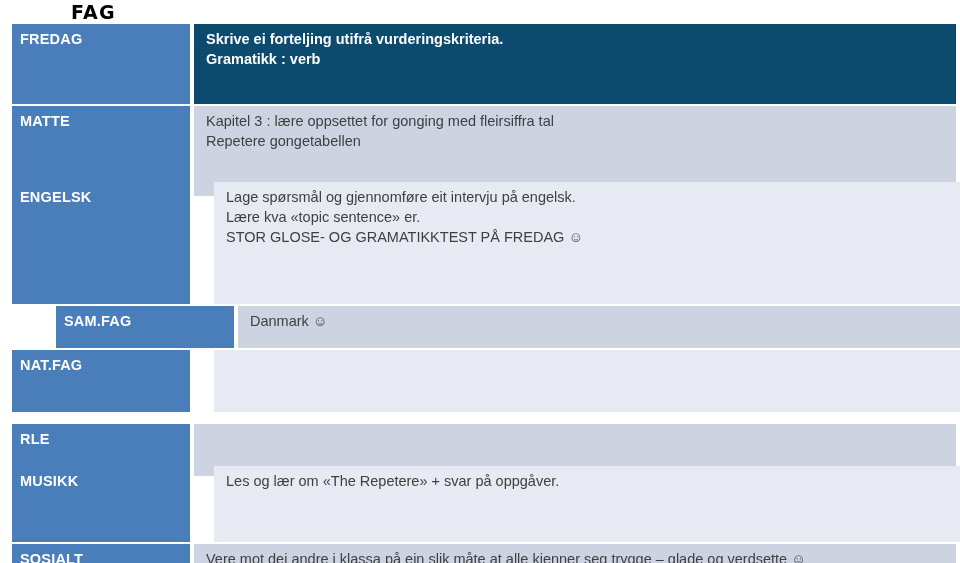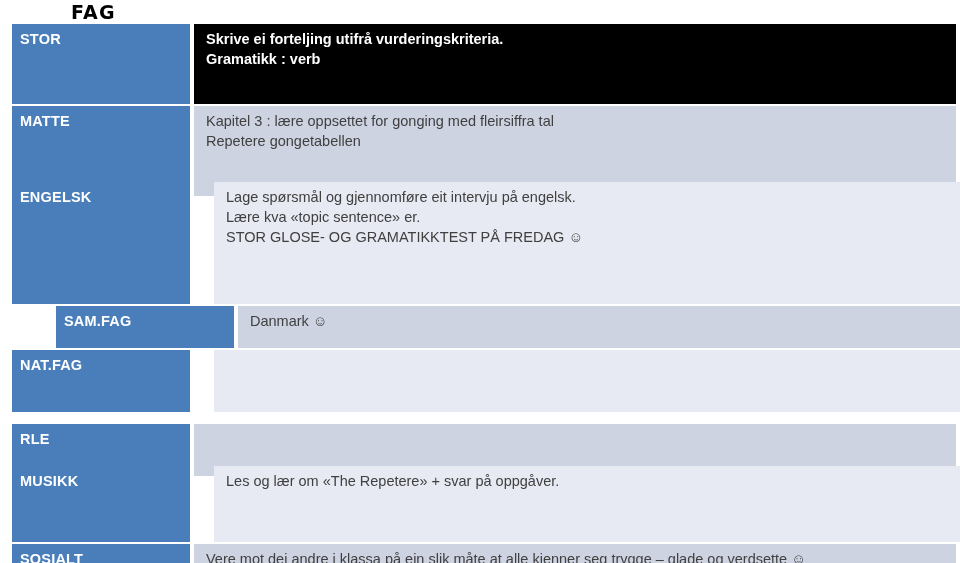--- a/index.html
+++ b/index.html
@@ -92,39 +92,39 @@
     left: 12px;
     top: 5px;
     right: 6px;
     font-size: 14.5px;
     color: #404040;
     line-height: 20px;
   }
   .goal-text .line { display: block; white-space: nowrap; }
 
   
-  .row-blue .cell-goal { background: #000000; }
+  .row-blue .cell-goal { background: #0c4a6e; }
   .row-blue .cell-goal .goal-text { color: #ffffff; font-weight: 700; }
   .row-mid  .cell-goal { background: #ced3e2; }
   .row-pale .cell-goal { background: #e7eaf2; margin-left: 20px; }
 </style>
 </head>
 <body>
 
 <div class="slide">
 
   <div class="headings">
     <div class="heading heading-fag">FAG</div>
     <div class="heading heading-mal">LÆRINGSMÅL</div>
   </div>
 
   <div class="table" id="table-root">
       <div class="row row-blue" style="top: 0px; height: 82px;">
         <div class="cell-subject">
-          <span class="label">STOR</span>
+          <span class="label">FREDAG</span>
         </div>
         <div class="cell-goal">
           <div class="goal-text">
             <span class="line">Skrive ei forteljing utifrå vurderingskriteria.</span>
             <span class="line">Gramatikk : verb</span>
           </div>
         </div>
       </div>
       <div class="row row-mid" style="top: 82px; height: 92px;">
         <div class="cell-subject">

